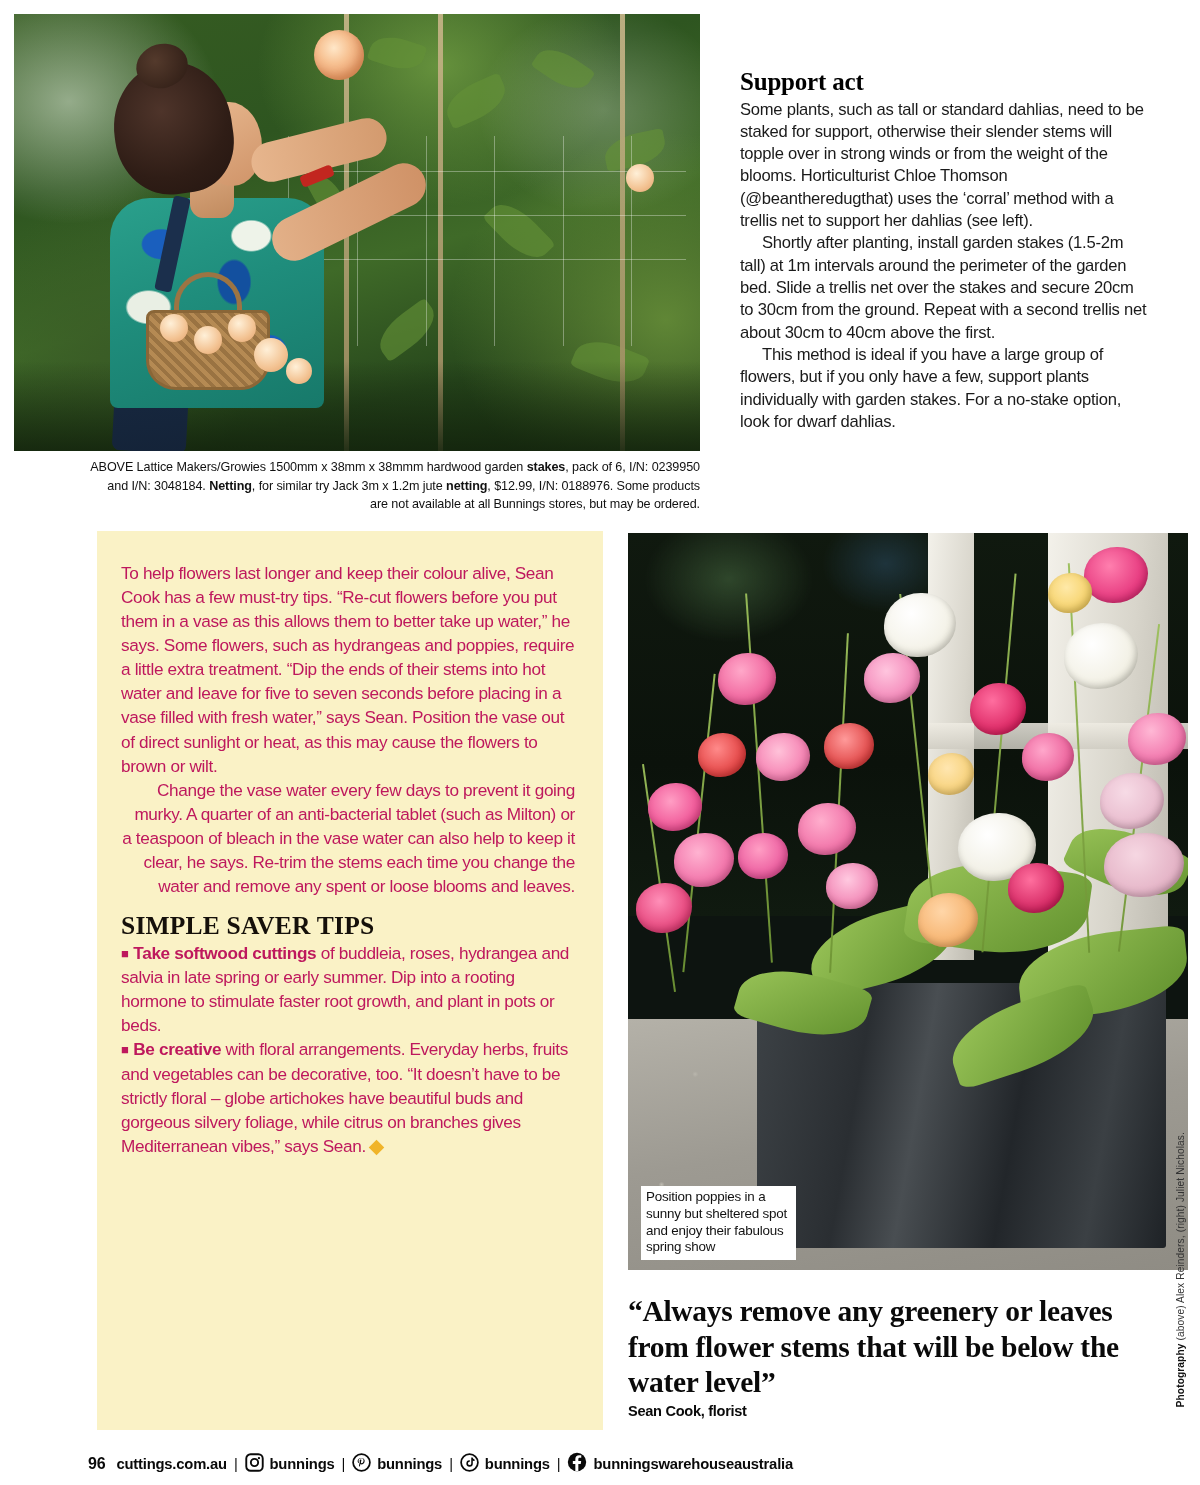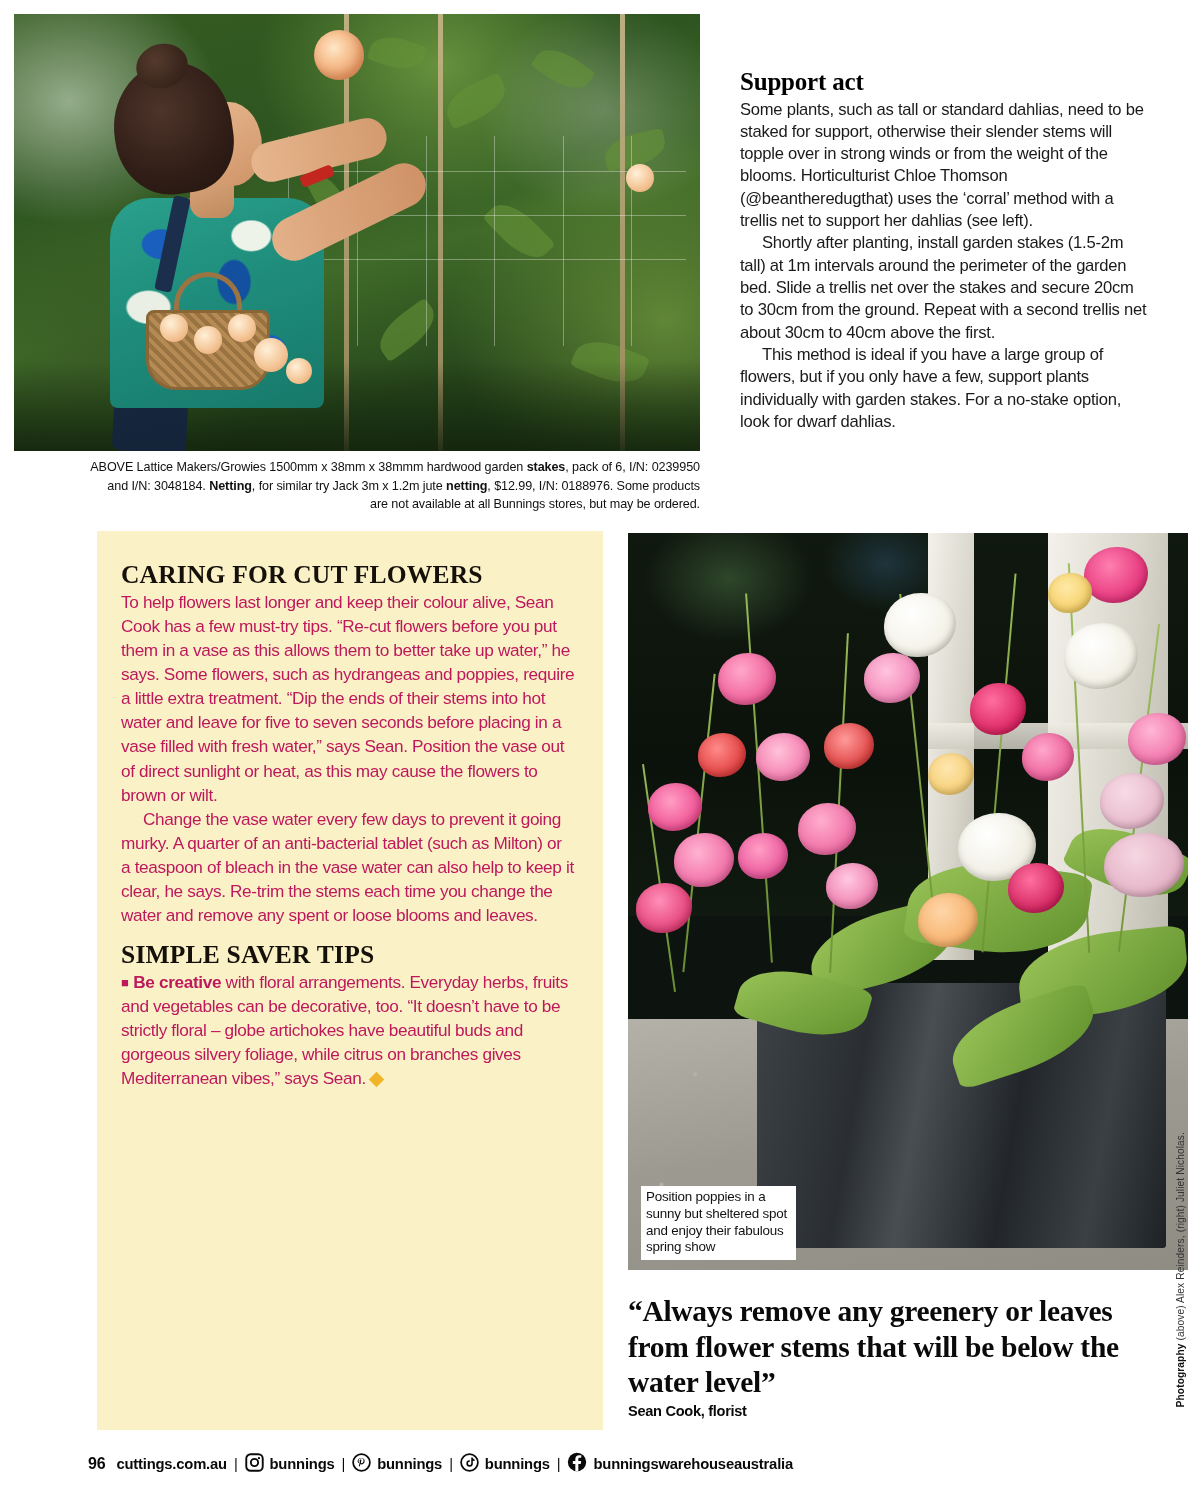--- a/index.html
+++ b/index.html
@@ -155,21 +155,21 @@
   }
   .cream-h2 {
     font-family: "Liberation Serif", serif;
     font-weight: 700; font-size: 25.5px; color: #15100a; line-height: 1.06;
     letter-spacing: 0.2px; margin-top: 14px; margin-bottom: 2px;
   }
   .cream-box p {
     font-family: "Liberation Sans", sans-serif;
     font-size: 17.2px; line-height: 1.40; color: #be185d; letter-spacing: -0.35px;
   }
-  .cream-box p.indent { text-indent: 22px; }
+  .cream-box p.indent { text-indent: 22px; text-align: right; }
   .cream-box p b { font-weight: 700; }
   .sq { font-size: 13px; vertical-align: 1px; letter-spacing: 0; }
   .end-diamond {
     display: inline-block; width: 11px; height: 11px; background: #f0b429;
     transform: rotate(45deg); margin-left: 5px; vertical-align: -1px;
   }
 
   
   .poppy-photo {
     position: absolute; left: 628px; top: 533px; width: 560px; height: 737px;
@@ -323,26 +323,26 @@
   </div>
 
   <div class="support-col">
     <div class="support-title">Support act</div>
     <p>Some plants, such as tall or standard dahlias, need to be staked for support, otherwise their slender stems will topple over in strong winds or from the weight of the blooms. Horticulturist Chloe Thomson (@beantheredugthat) uses the ‘corral’ method with a trellis net to support her dahlias (see left).</p>
     <p>Shortly after planting, install garden stakes (1.5-2m tall) at 1m intervals around the perimeter of the garden bed. Slide a trellis net over the stakes and secure 20cm to 30cm from the ground. Repeat with a second trellis net about 30cm to 40cm above the first.</p>
     <p>This method is ideal if you have a large group of flowers, but if you only have a few, support plants individually with garden stakes. For a no-stake option, look for dwarf dahlias.</p>
   </div>
 
   <div class="cream-box">
-    <div class="cream-h">CARING FOR CUT FLOWERS</div>
     <p>To help flowers last longer and keep their colour alive, Sean Cook has a few must-try tips. “Re-cut flowers before you put them in a vase as this allows them to better take up water,” he says. Some flowers, such as hydrangeas and poppies, require a little extra treatment. “Dip the ends of their stems into hot water and leave for five to seven seconds before placing in a vase filled with fresh water,” says Sean. Position the vase out of direct sunlight or heat, as this may cause the flowers to brown or wilt.</p>
     <p class="indent">Change the vase water every few days to prevent it going murky. A quarter of an anti-bacterial tablet (such as Milton) or a teaspoon of bleach in the vase water can also help to keep it clear, he says. Re-trim the stems each time you change the water and remove any spent or loose blooms and leaves.</p>
 
     <div class="cream-h2">SIMPLE SAVER TIPS</div>
 
+    <p><span class="sq">■</span> <b>Take softwood cuttings</b><span> of buddleia, roses, hydrangea and salvia in late spring or early summer. Dip into a rooting hormone to stimulate faster root growth, and plant in pots or beds.</span></p>
 
 
     <p><span class="sq">■</span> <b>Be creative</b><span> with floral arrangements. Everyday herbs, fruits and vegetables can be decorative, too. “It doesn’t have to be strictly floral – globe artichokes have beautiful buds and gorgeous silvery foliage, while citrus on branches gives Mediterranean vibes,” says Sean.</span><span class="end-diamond"></span></p>
   </div>
 
   <div class="poppy-photo">
     <div class="poppy-dark"></div>
     <div class="fence-post" style="left:300px;"></div>
     <div class="fence-post" style="left:420px;width:120px;"></div>
     <div class="fence-rail" style="top:190px;left:300px;width:260px;"></div>

